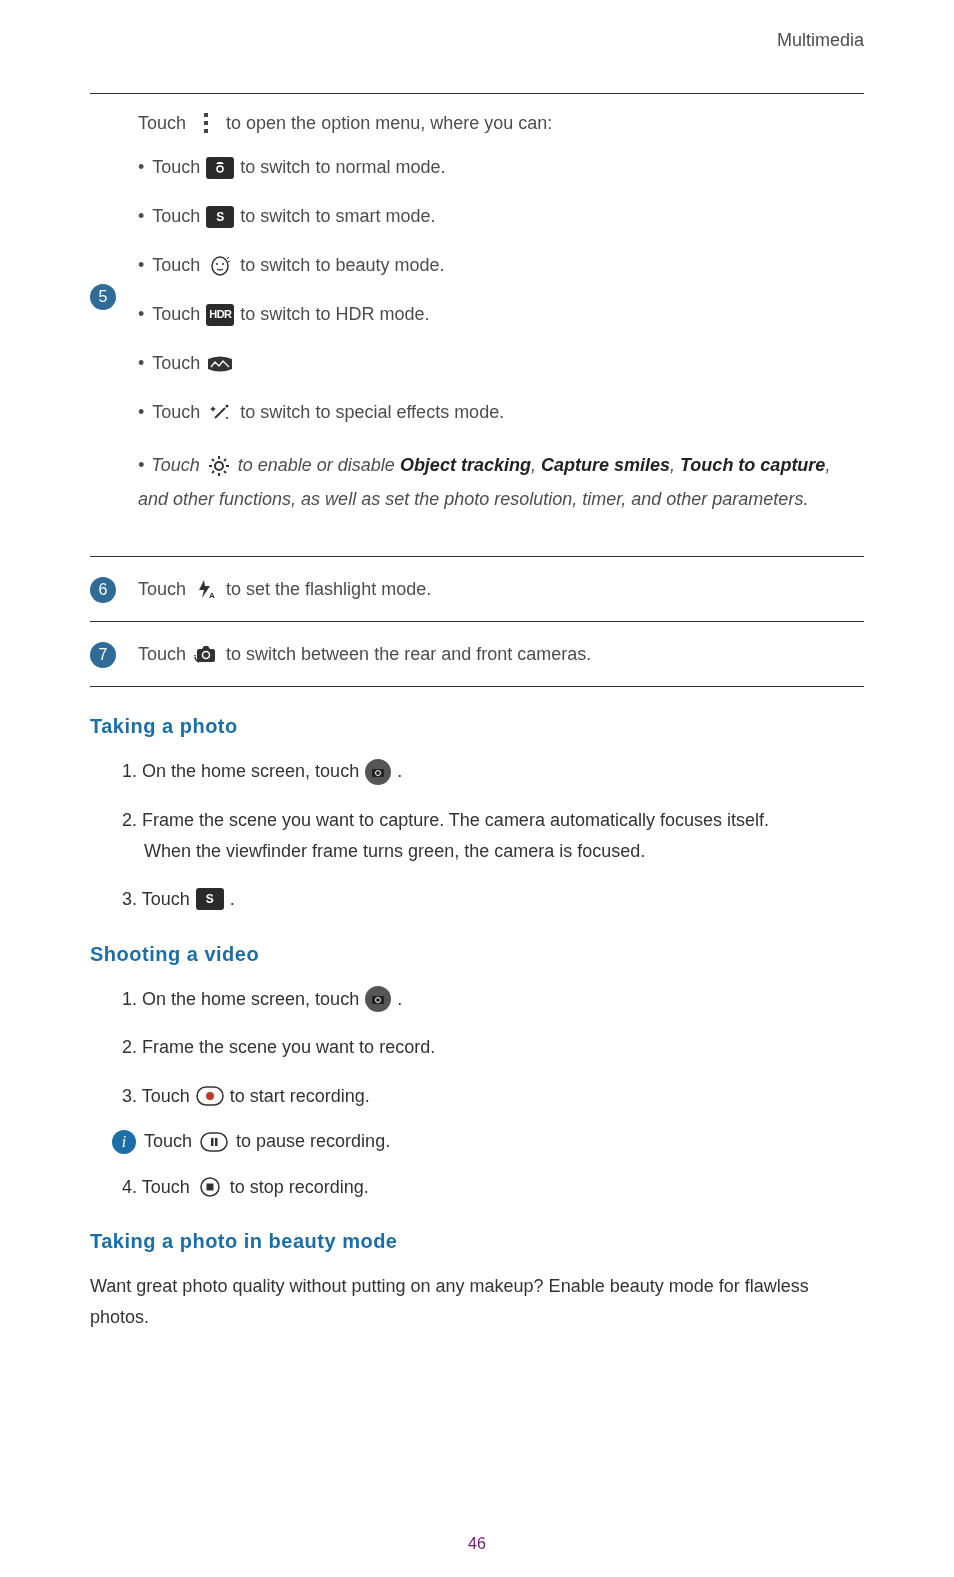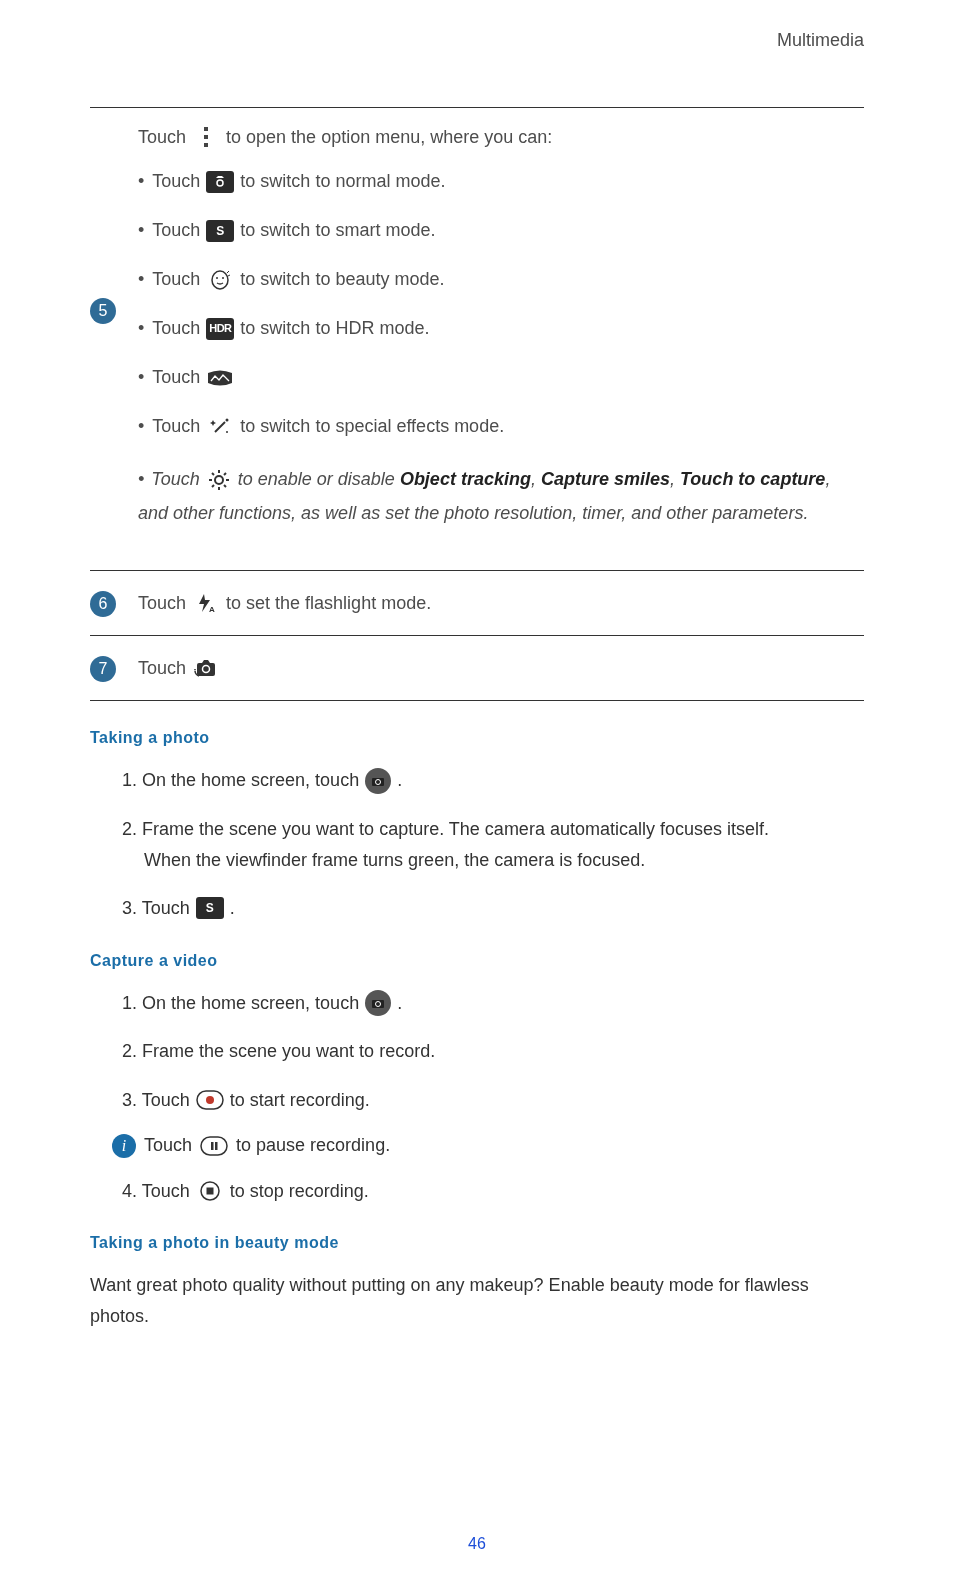--- a/index.html
+++ b/index.html
@@ -9,21 +9,21 @@
     background: #fff;
     font-family: "Segoe UI", Arial, sans-serif;
     color: #333;
     position: relative;
     padding: 30px 90px 40px 90px;
   }
   .header-right {
     text-align: right;
     font-size: 18px;
     color: #4d4d4d;
-    margin-bottom: 56px;
+    margin-bottom: 42px;
   }
   .numbered-section {
     border-top: 1.5px solid #333;
     padding: 18px 0 18px 0;
     display: flex;
     align-items: flex-start;
   }
   .numbered-section.last { border-bottom: 1.5px solid #333; }
   .circle-num {
     width: 26px;
@@ -64,21 +64,21 @@
     background: #2b2b2b;
     border-radius: 3px;
     color: #fff;
   }
   .inline-icon.round {
     width: 26px; height: 26px;
     background: #555; border-radius: 50%; color: #fff;
   }
   .heading {
     color: #1b6ea8;
-    font-size: 16px;
+    font-size: 20px;
     font-weight: 600;
     margin: 28px 0 18px 0;
     letter-spacing: 0.5px;
   }
   .step {
     font-size: 18px;
     color: #333;
     margin-bottom: 18px;
     line-height: 1.7;
     margin-left: 32px;
@@ -95,21 +95,21 @@
     font-style: italic; font-family: Georgia, serif; font-size: 16px;
     flex: 0 0 24px;
   }
   .body-text { font-size: 18px; color: #333; line-height: 1.7; margin-bottom: 26px; }
   .page-num {
     position: absolute;
     bottom: 24px;
     left: 0; right: 0;
     text-align: center;
     font-size: 16px;
-    color: #1d4ed8;
+    color: #701a75;
   }
   b { font-weight: 700; color: #222; }
   .bullet-dot { font-size: 18px; padding-right: 2px; }
   .sec5-wrap { align-items: center; }
   svg { display: block; }
 </style>
 </head>
 <body>
 
 <div class="header-right">Multimedia</div>
@@ -249,20 +249,21 @@
     <span>Touch</span>
     <span class="inline-icon">
       <svg width="26" height="22" viewBox="0 0 26 22">
           <rect x="4" y="6" width="18" height="13" rx="2" fill="#333"></rect>
           <path d="M9 6 L11 3 L15 3 L17 6" fill="#333"></path>
           <circle cx="13" cy="12" r="3.5" fill="none" stroke="#fff" stroke-width="1.5"></circle>
           <path d="M2 14 A6 6 0 0 0 6 19" fill="none" stroke="#333" stroke-width="1.5"></path>
           <polygon points="1,12 3,12 2,14" fill="#333"></polygon>
         </svg>
     </span>
+    <span>to switch between the rear and front cameras.</span>
   </div>
 </div>
 
 <div class="heading">Taking  a  photo</div>
 <div class="step flex-line">
   <span>1. On the home screen, touch</span>
   <span class="inline-icon round">
     <svg width="16" height="16" viewBox="0 0 16 16">
         <rect x="2" y="5" width="12" height="8" rx="1" fill="#222"></rect>
         <circle cx="8" cy="9" r="2.5" fill="none" stroke="#fff"></circle>
@@ -273,21 +274,21 @@
 <div class="step">
   <span>2. Frame the scene you want to capture. The camera automatically focuses itself.</span>
   <span class="sub">When the viewfinder frame turns green, the camera is focused.</span>
 </div>
 <div class="step flex-line">
   <span>3. Touch</span>
   <span class="inline-icon dark" style="font-size:12px;font-weight:bold;">S</span>
   <span>.</span>
 </div>
 
-<div class="heading">Capture  a  video</div>
+<div class="heading">Shooting  a  video</div>
 <div class="step flex-line">
   <span>1. On the home screen, touch</span>
   <span class="inline-icon round">
     <svg width="16" height="16" viewBox="0 0 16 16">
         <rect x="2" y="5" width="12" height="8" rx="1" fill="#222"></rect>
         <circle cx="8" cy="9" r="2.5" fill="none" stroke="#fff"></circle>
       </svg>
   </span>
   <span>.</span>
 </div>

